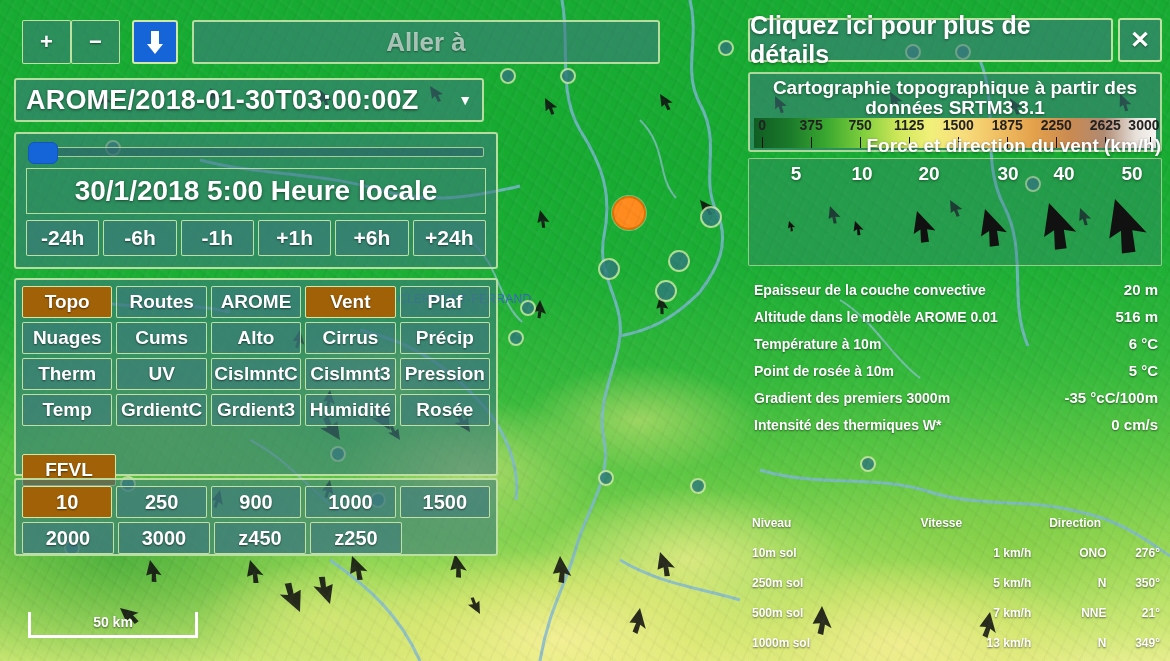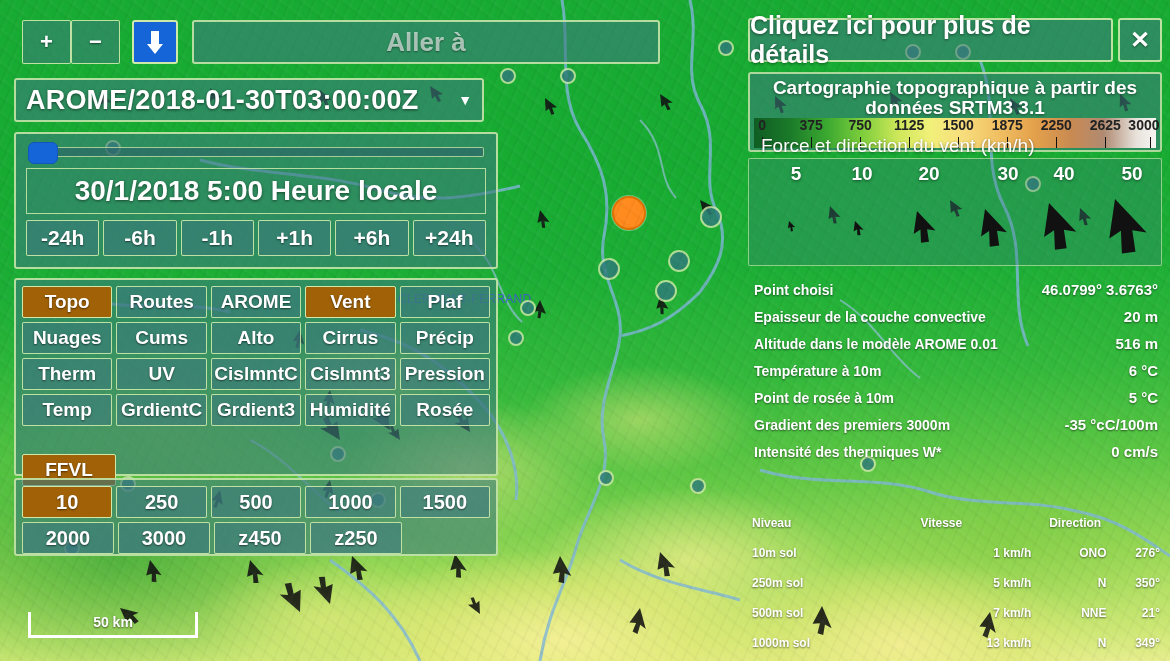--- a/index.html
+++ b/index.html
@@ -236,22 +236,22 @@
     font-size: 14px; font-weight: 700; color:#222;
   }
 
   #wind-legend {
     position:absolute; left: 8px; top: 158px; width: 414px; height: 108px;
     border: 1px solid rgba(205,235,170,.65);
     background: rgba(60,120,125,.30);
     border-radius:2px;
   }
   #wind-legend .wtitle {
-    position:absolute; top:-24px; left:12px; right:0; text-align:left;
-    color:#fff; font-size: 19px; font-weight:400;
+    position:absolute; top:-24px; left:12px; right:0; text-align:right;
+    color:#fff; font-size: 19px; font-weight:700;
     text-shadow: 0 1px 3px rgba(0,0,0,.5);
   }
   .wl-item { position:absolute; top: 4px; text-align:center; }
   .wl-item .v { color:#fff; font-size: 19px; font-weight:700; text-shadow:0 1px 3px rgba(0,0,0,.5); }
 
   
   #data-table {
     position:absolute; left: 10px; top: 276px; width: 412px;
   }
   .drow {
@@ -462,21 +462,21 @@
     </div>
     <div class="lrow single">
       <div class="btn active">FFVL</div>
     </div>
   </div>
 
   <div id="alt-panel" class="panel">
     <div class="lrow">
       <div class="btn active">10</div>
       <div class="btn">250</div>
-      <div class="btn">500</div>
+      <div class="btn">900</div>
       <div class="btn">1000</div>
       <div class="btn">1500</div>
     </div>
     <div class="lrow second">
       <div class="btn">2000</div>
       <div class="btn">3000</div>
       <div class="btn">z450</div>
       <div class="btn">z250</div>
     </div>
   </div>
@@ -550,24 +550,20 @@
           <path d="M0,0 L22,13 L14,14 L19,25 L12,28 L8,16 L3,22 Z" transform="translate(168,52) scale(1.05) rotate(16)"></path>
           <path d="M0,0 L22,13 L14,14 L19,25 L12,28 L8,16 L3,22 Z" transform="translate(236,50) scale(1.25) rotate(16)"></path>
           <path d="M0,0 L22,13 L14,14 L19,25 L12,28 L8,16 L3,22 Z" transform="translate(300,44) scale(1.55) rotate(16)"></path>
           <path d="M0,0 L22,13 L14,14 L19,25 L12,28 L8,16 L3,22 Z" transform="translate(366,40) scale(1.8) rotate(16)"></path>
         </g>
       </svg>
     </div>
 
     <div id="data-table">
       <div class="drow">
-        <span class="k">Point choisi</span>
-        <span class="v">46.0799° 3.6763°</span>
-      </div>
-      <div class="drow">
         <span class="k">Epaisseur de la couche convective</span>
         <span class="v">20 m</span>
       </div>
       <div class="drow">
         <span class="k">Altitude dans le modèle AROME 0.01</span>
         <span class="v">516 m</span>
       </div>
       <div class="drow">
         <span class="k">Température à 10m</span>
         <span class="v">6 °C</span>

